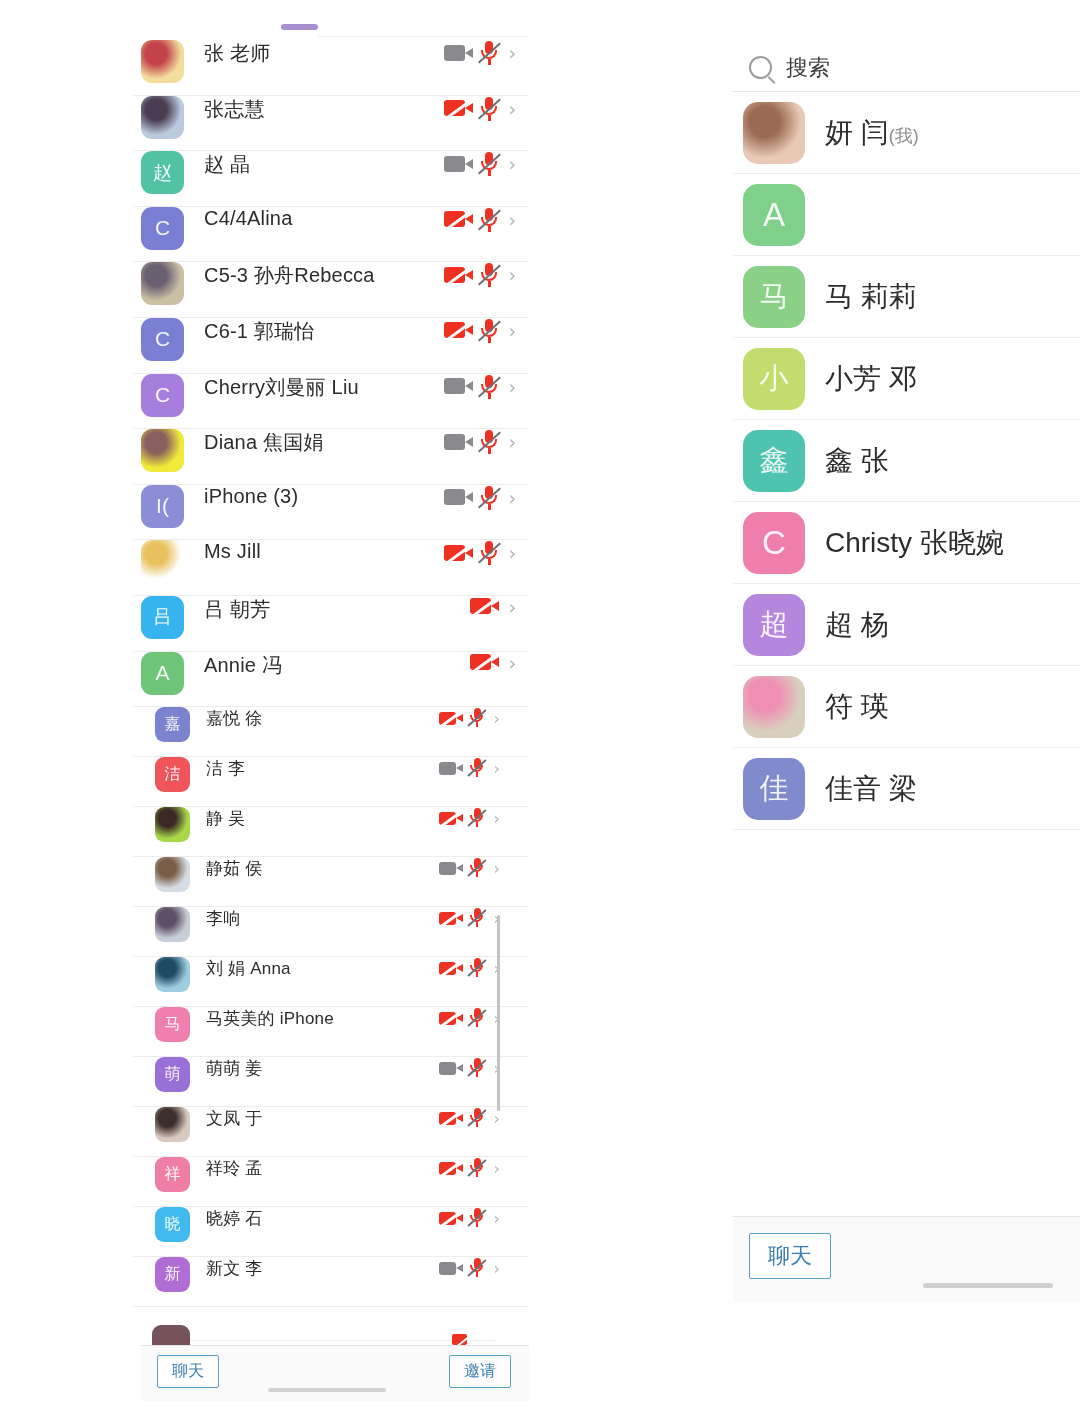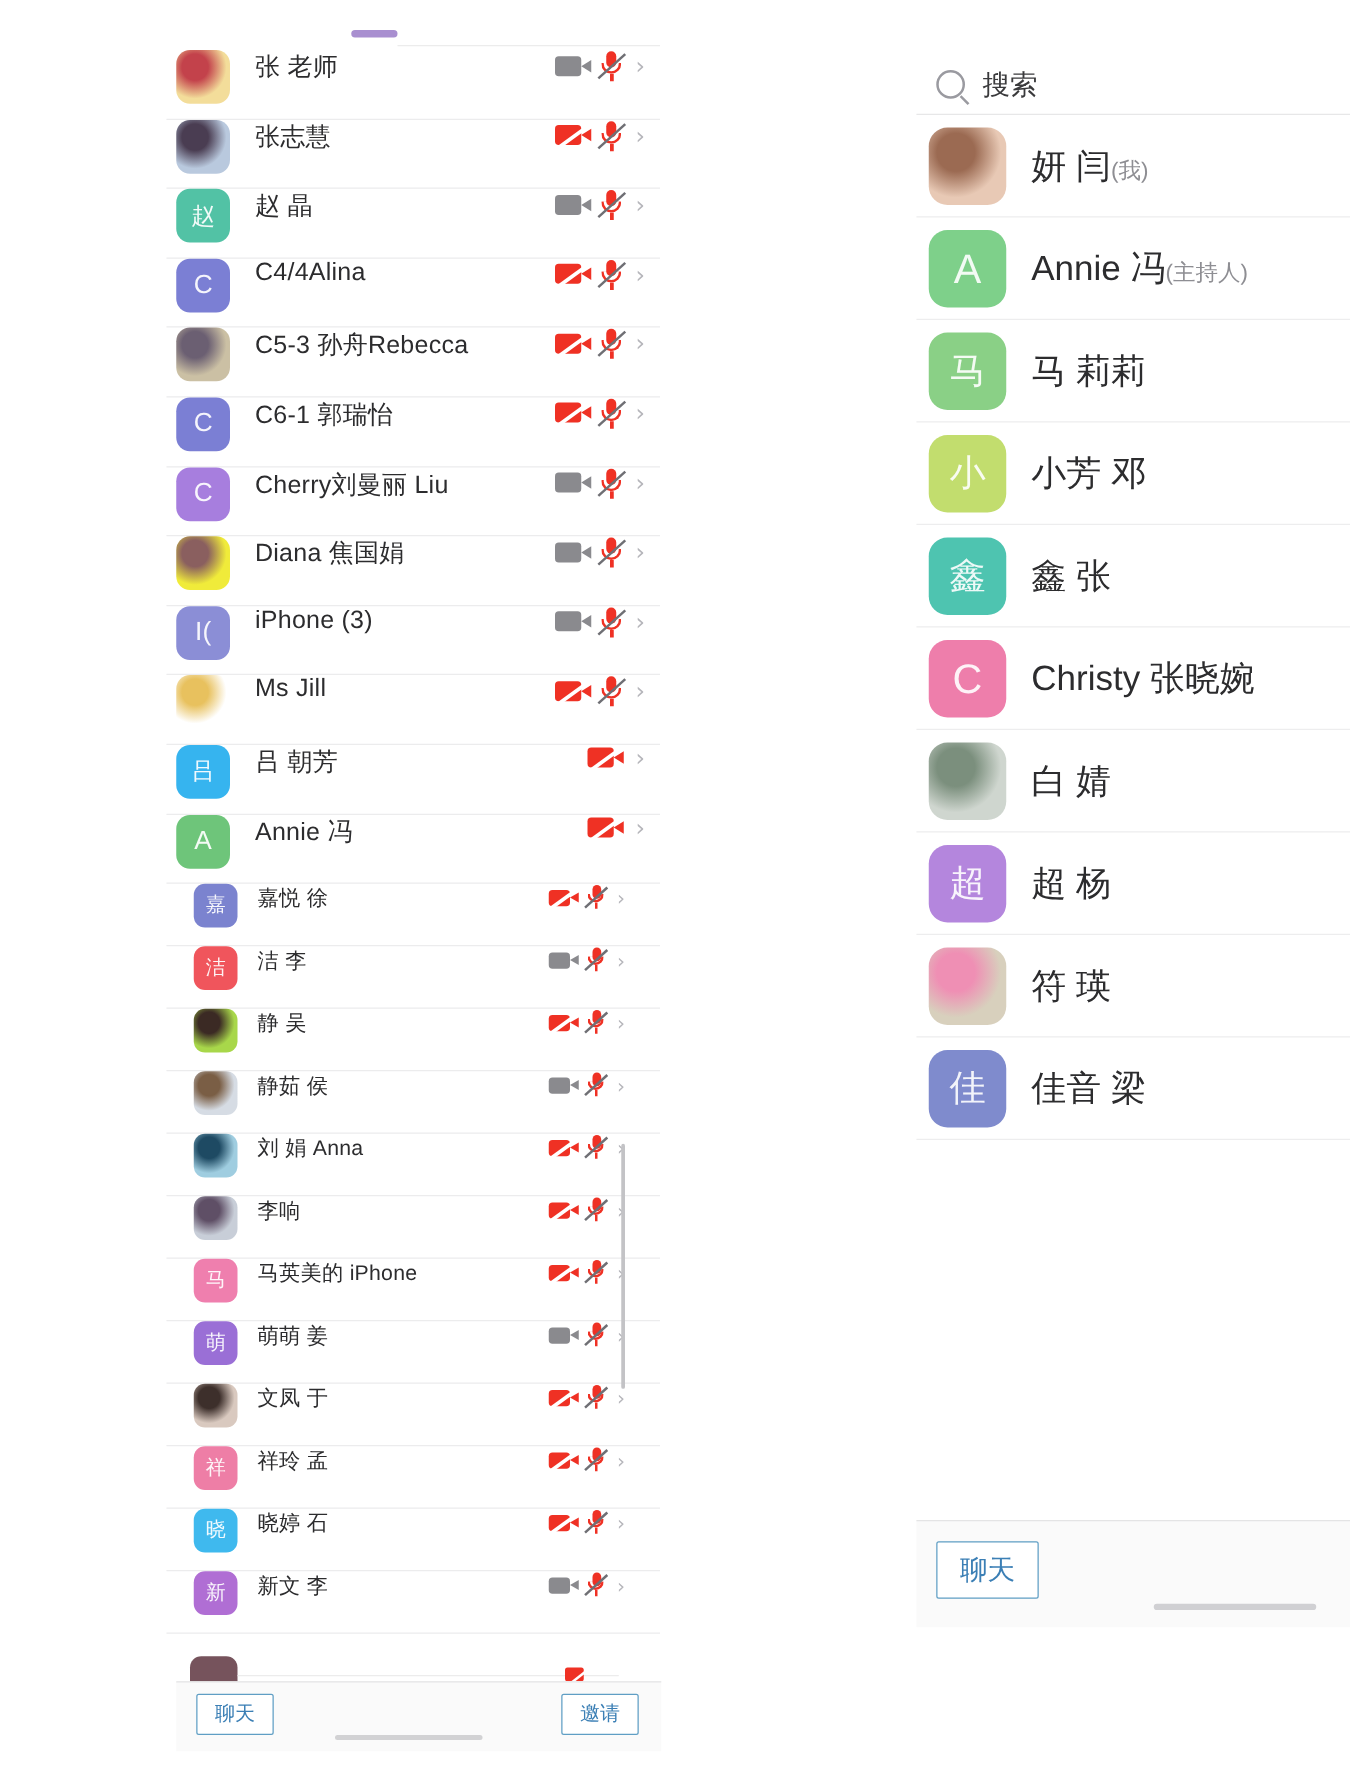--- a/index.html
+++ b/index.html
@@ -521,40 +521,40 @@
             <span class="ic-mic">
               <span class="cap"></span>
               <span class="arc"></span>
               <span class="stem"></span>
               <span class="slash"></span>
             </span>
             <span class="chev">›</span>
           </span>
         </div>
         <div class="pl-row small">
+          <div class="av" style="background: radial-gradient(circle at 35% 32%, rgb(95, 79, 102) 0%, rgb(95, 79, 102) 26%, rgb(200, 206, 216) 62%, rgb(200, 206, 216) 100%);"></div>
+          <span class="pl-name">李响</span>
+          <span class="pl-icons">
+            <span class="ic-cam off">
+              <span class="body"></span>
+              <span class="lens"></span>
+              <span class="slash"></span>
+            </span>
+            <span class="ic-mic">
+              <span class="cap"></span>
+              <span class="arc"></span>
+              <span class="stem"></span>
+              <span class="slash"></span>
+            </span>
+            <span class="chev">›</span>
+          </span>
+        </div>
+        <div class="pl-row small">
           <div class="av" style="background: radial-gradient(circle at 35% 32%, rgb(30, 74, 99) 0%, rgb(30, 74, 99) 26%, rgb(159, 205, 224) 62%, rgb(159, 205, 224) 100%);"></div>
           <span class="pl-name">刘 娟 Anna</span>
-          <span class="pl-icons">
-            <span class="ic-cam off">
-              <span class="body"></span>
-              <span class="lens"></span>
-              <span class="slash"></span>
-            </span>
-            <span class="ic-mic">
-              <span class="cap"></span>
-              <span class="arc"></span>
-              <span class="stem"></span>
-              <span class="slash"></span>
-            </span>
-            <span class="chev">›</span>
-          </span>
-        </div>
-        <div class="pl-row small">
-          <div class="av" style="background: radial-gradient(circle at 35% 32%, rgb(95, 79, 102) 0%, rgb(95, 79, 102) 26%, rgb(200, 206, 216) 62%, rgb(200, 206, 216) 100%);"></div>
-          <span class="pl-name">李响</span>
           <span class="pl-icons">
             <span class="ic-cam off">
               <span class="body"></span>
               <span class="lens"></span>
               <span class="slash"></span>
             </span>
             <span class="ic-mic">
               <span class="cap"></span>
               <span class="arc"></span>
               <span class="stem"></span>
@@ -695,41 +695,36 @@
       <span id="rp-search-text">搜索</span>
     </div>
 
     <div id="rp-list">
         <div class="rp-row">
           <div class="rp-av" style="background: radial-gradient(circle at 35% 32%, rgb(155, 106, 82) 0%, rgb(155, 106, 82) 26%, rgb(232, 201, 181) 62%, rgb(232, 201, 181) 100%);"></div>
           <span class="rp-name">妍 闫<span class="rp-tag">(我)</span></span>
         </div>
         <div class="rp-row">
           <div class="rp-av latin" style="background: rgb(126, 208, 138);">A</div>
-          <span class="rp-name">Annie 冯<span class="rp-tag">(主持人)</span></span>
         </div>
         <div class="rp-row">
           <div class="rp-av" style="background: rgb(138, 208, 134);">马</div>
           <span class="rp-name">马 莉莉</span>
         </div>
         <div class="rp-row">
           <div class="rp-av" style="background: rgb(194, 221, 110);">小</div>
           <span class="rp-name">小芳 邓</span>
         </div>
         <div class="rp-row">
           <div class="rp-av" style="background: rgb(78, 196, 176);">鑫</div>
           <span class="rp-name">鑫 张</span>
         </div>
         <div class="rp-row">
           <div class="rp-av latin" style="background: rgb(238, 126, 171);">C</div>
           <span class="rp-name">Christy 张晓婉</span>
-        </div>
-        <div class="rp-row">
-          <div class="rp-av" style="background: radial-gradient(circle at 35% 32%, rgb(123, 143, 125) 0%, rgb(123, 143, 125) 26%, rgb(207, 214, 207) 62%, rgb(207, 214, 207) 100%);"></div>
-          <span class="rp-name">白 婧</span>
         </div>
         <div class="rp-row">
           <div class="rp-av" style="background: rgb(180, 134, 221);">超</div>
           <span class="rp-name">超 杨</span>
         </div>
         <div class="rp-row">
           <div class="rp-av" style="background: radial-gradient(circle at 35% 32%, rgb(239, 143, 180) 0%, rgb(239, 143, 180) 26%, rgb(216, 208, 189) 62%, rgb(216, 208, 189) 100%);"></div>
           <span class="rp-name">符 瑛</span>
         </div>
         <div class="rp-row">

